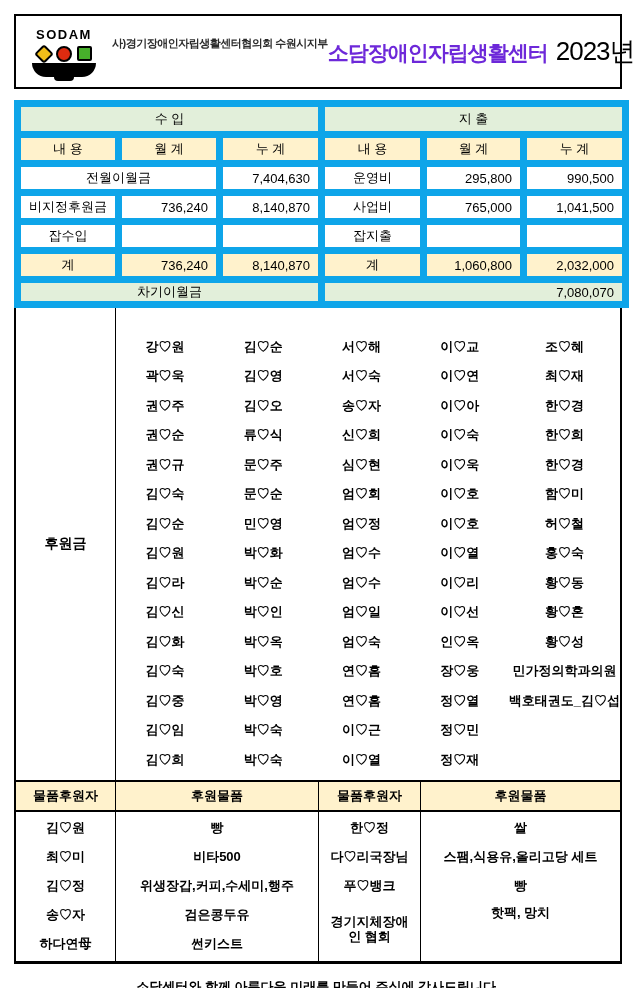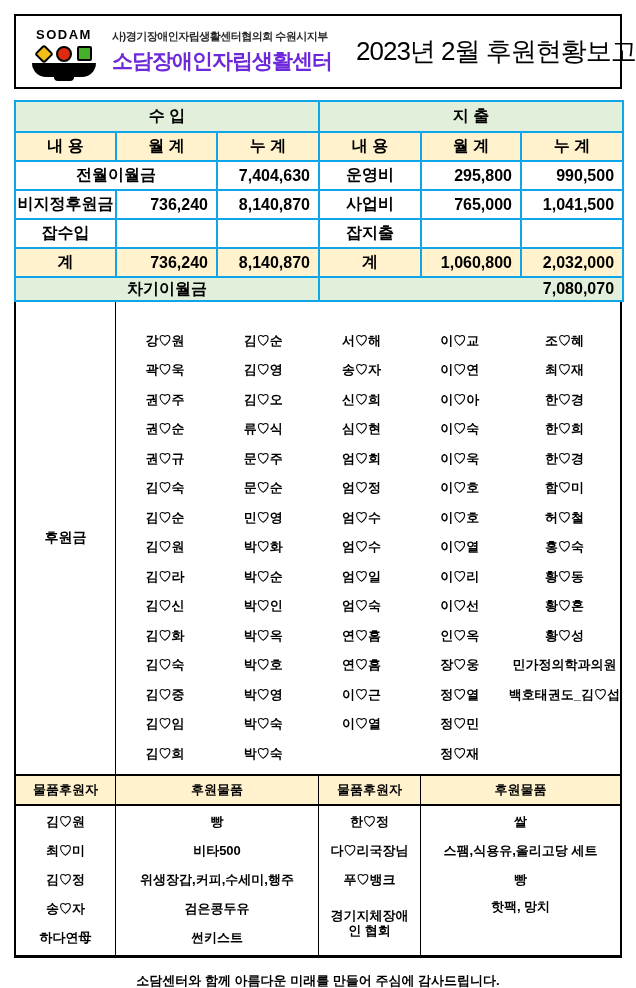--- a/index.html
+++ b/index.html
@@ -11,28 +11,28 @@
   .header-box { height:75px; border:2px solid #000; display:flex; align-items:center; padding:0 8px; gap:8px; }
   .logo { width:80px; flex:0 0 80px; display:flex; flex-direction:column; align-items:center; }
   .logo-sodam { font-size:13px; font-weight:bold; letter-spacing:1.5px; color:#000; }
   .logo-shapes { display:flex; align-items:center; gap:5px; margin-top:1px; height:22px; position:relative; z-index:2; }
   .shape { display:inline-block; border:2.5px solid #000; }
   .shape.diamond { width:14px; height:14px; background:#F2BE19; transform:rotate(45deg); border-radius:3px; }
   .shape.circle  { width:16px; height:16px; background:#DE2B10; border-radius:50%; }
   .shape.square  { width:15px; height:15px; background:#47B02B; border-radius:2px; }
   .logo-bowl { width:64px; height:14px; background:#000; border-radius:0 0 32px 32px; margin-top:-2px; position:relative; }
   .logo-bowl::after { content:""; position:absolute; left:50%; transform:translateX(-50%); bottom:-4px; width:20px; height:4px; background:#000; border-radius:0 0 5px 5px; }
-  .org-text { flex:0 0 236px; display:flex; flex-direction:column; justify-content:center; }
+  .org-text { flex:0 0 236px; display:flex; flex-direction:row; justify-content:center; }
   .org-line1 { font-size:11px; font-weight:bold; color:#2b2b2b; letter-spacing:-0.5px; white-space:nowrap; }
   .org-line2 { font-size:21px; font-weight:bold; color:#6d28d9; letter-spacing:-1px; margin-top:3px; white-space:nowrap; }
   .doc-title { flex:1; text-align:center; font-size:26px; font-weight:normal; color:#000; letter-spacing:-1px; white-space:nowrap; }
 
   
   table.fin { width:608px; margin-top:11px; border-collapse:collapse; table-layout:fixed; border:2px solid #000; }
-  table.fin td { border:2px solid #0ea5e9; font-size:16px; font-weight:bold; color:#000; text-align:center; overflow:hidden; }
+  table.fin td { border:7px solid #0ea5e9; font-size:13px; font-weight:normal; color:#000; text-align:center; overflow:hidden; }
   table.fin .num { text-align:right; padding-right:8px; }
   .green { background:#E2EFDA; }
   .cream { background:#FFF2CC; }
   .r-head1 td { height:31px; font-size:15px; border-bottom-width:2px; }
   .r-head2 td { height:29px; border-bottom-width:2px; }
   .r td { height:29px; }
   .mid { border-left-width:2px !important; }
   .wsep { border-left:2px solid #fff !important; }
   .r-carry td { height:24px; border-top-width:2px; }
 
@@ -174,20 +174,21 @@
             <div class="donor-name">박♡순</div>
             <div class="donor-name">박♡인</div>
             <div class="donor-name">박♡옥</div>
             <div class="donor-name">박♡호</div>
             <div class="donor-name">박♡영</div>
             <div class="donor-name">박♡숙</div>
             <div class="donor-name">박♡숙</div>
           </div>
           <div class="names-col">
             <div class="donor-name">서♡해</div>
+            <div class="donor-name">서♡숙</div>
             <div class="donor-name">송♡자</div>
             <div class="donor-name">신♡희</div>
             <div class="donor-name">심♡현</div>
             <div class="donor-name">엄♡회</div>
             <div class="donor-name">엄♡정</div>
             <div class="donor-name">엄♡수</div>
             <div class="donor-name">엄♡수</div>
             <div class="donor-name">엄♡일</div>
             <div class="donor-name">엄♡숙</div>
             <div class="donor-name">연♡흠</div>

